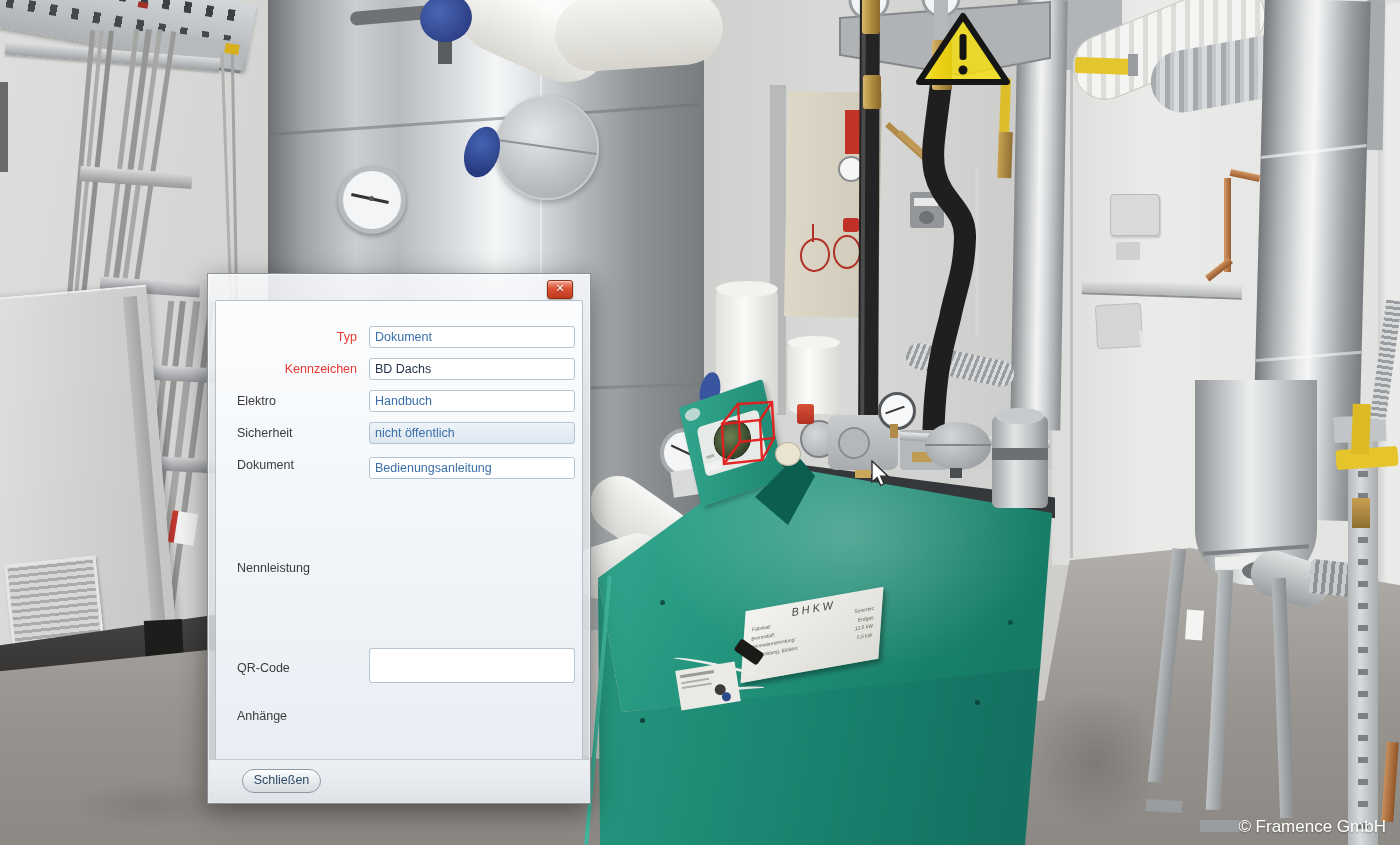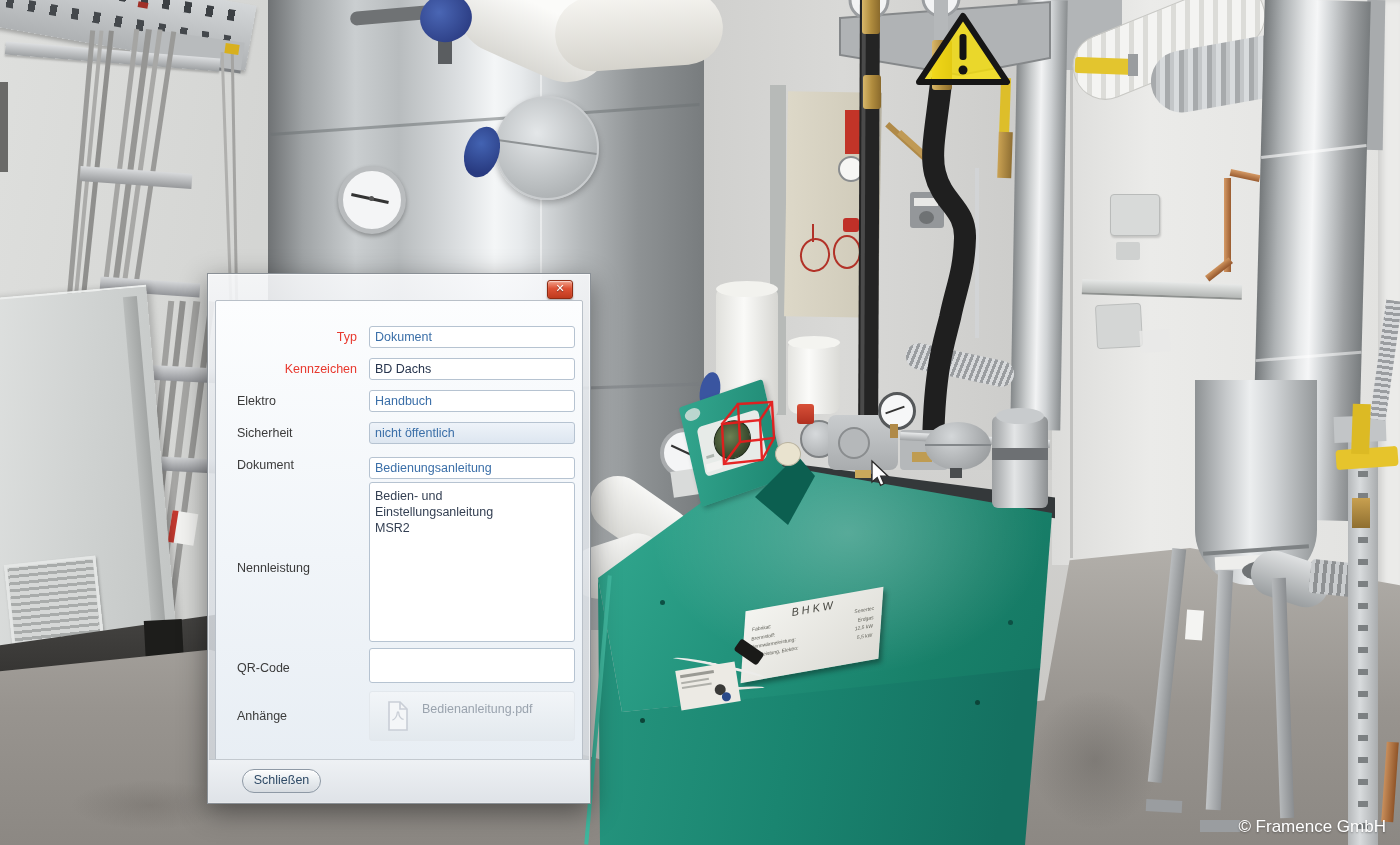--- a/index.html
+++ b/index.html
@@ -336,36 +336,25 @@
       <div class="lbl ab" style="top:89px;">Elektro</div>
       <div class="fld ab" style="top:89px;">Handbuch</div>
 
       <div class="lbl ab" style="top:121px;">Sicherheit</div>
       <div class="fld ro ab" style="top:121px;">nicht öffentlich</div>
 
       <div class="lbl ab" style="top:153px;">Dokument</div>
       <div class="fld ab" style="top:156px;">Bedienungsanleitung</div>
 
       <div class="lbl ab" style="top:256px;">Nennleistung</div>
-      <div class="txtarea ab" style="top:181px;">Bedien- und
-Einstellungsanleitung
-MSR2</div>
 
       <div class="lbl ab" style="top:356px;">QR-Code</div>
       <div class="fld ab" style="top:347px;height:33px;"></div>
 
       <div class="lbl ab" style="top:404px;">Anhänge</div>
-      <div class="attach ab" style="top:390px;">
-        <svg class="ab" style="left:16px;top:9px;" width="24" height="30" viewBox="0 0 24 30">
-          <path d="M3,1 h11 l7,7 v21 h-18 z" fill="#f4f6f8" stroke="#c9ced6" stroke-width="1.6"></path>
-          <path d="M14,1 v7 h7" fill="none" stroke="#c9ced6" stroke-width="1.6"></path>
-          <path d="M7,21 c3,-1 6,-5 6,-9 c0,-2 2,-2 2,0 c0,4 3,8 6,8" fill="none" stroke="#c9ced6" stroke-width="1.6" transform="scale(0.8) translate(1,3)"></path>
-        </svg>
-        <span class="fname">Bedienanleitung.pdf</span>
-      </div>
 
     </div>
     <div class="dlg-footer ab">
       <div class="btn-close ab">Schließen</div>
     </div>
   </div>
 
   <div class="copyright ab">© Framence GmbH</div>
 </div>
 

